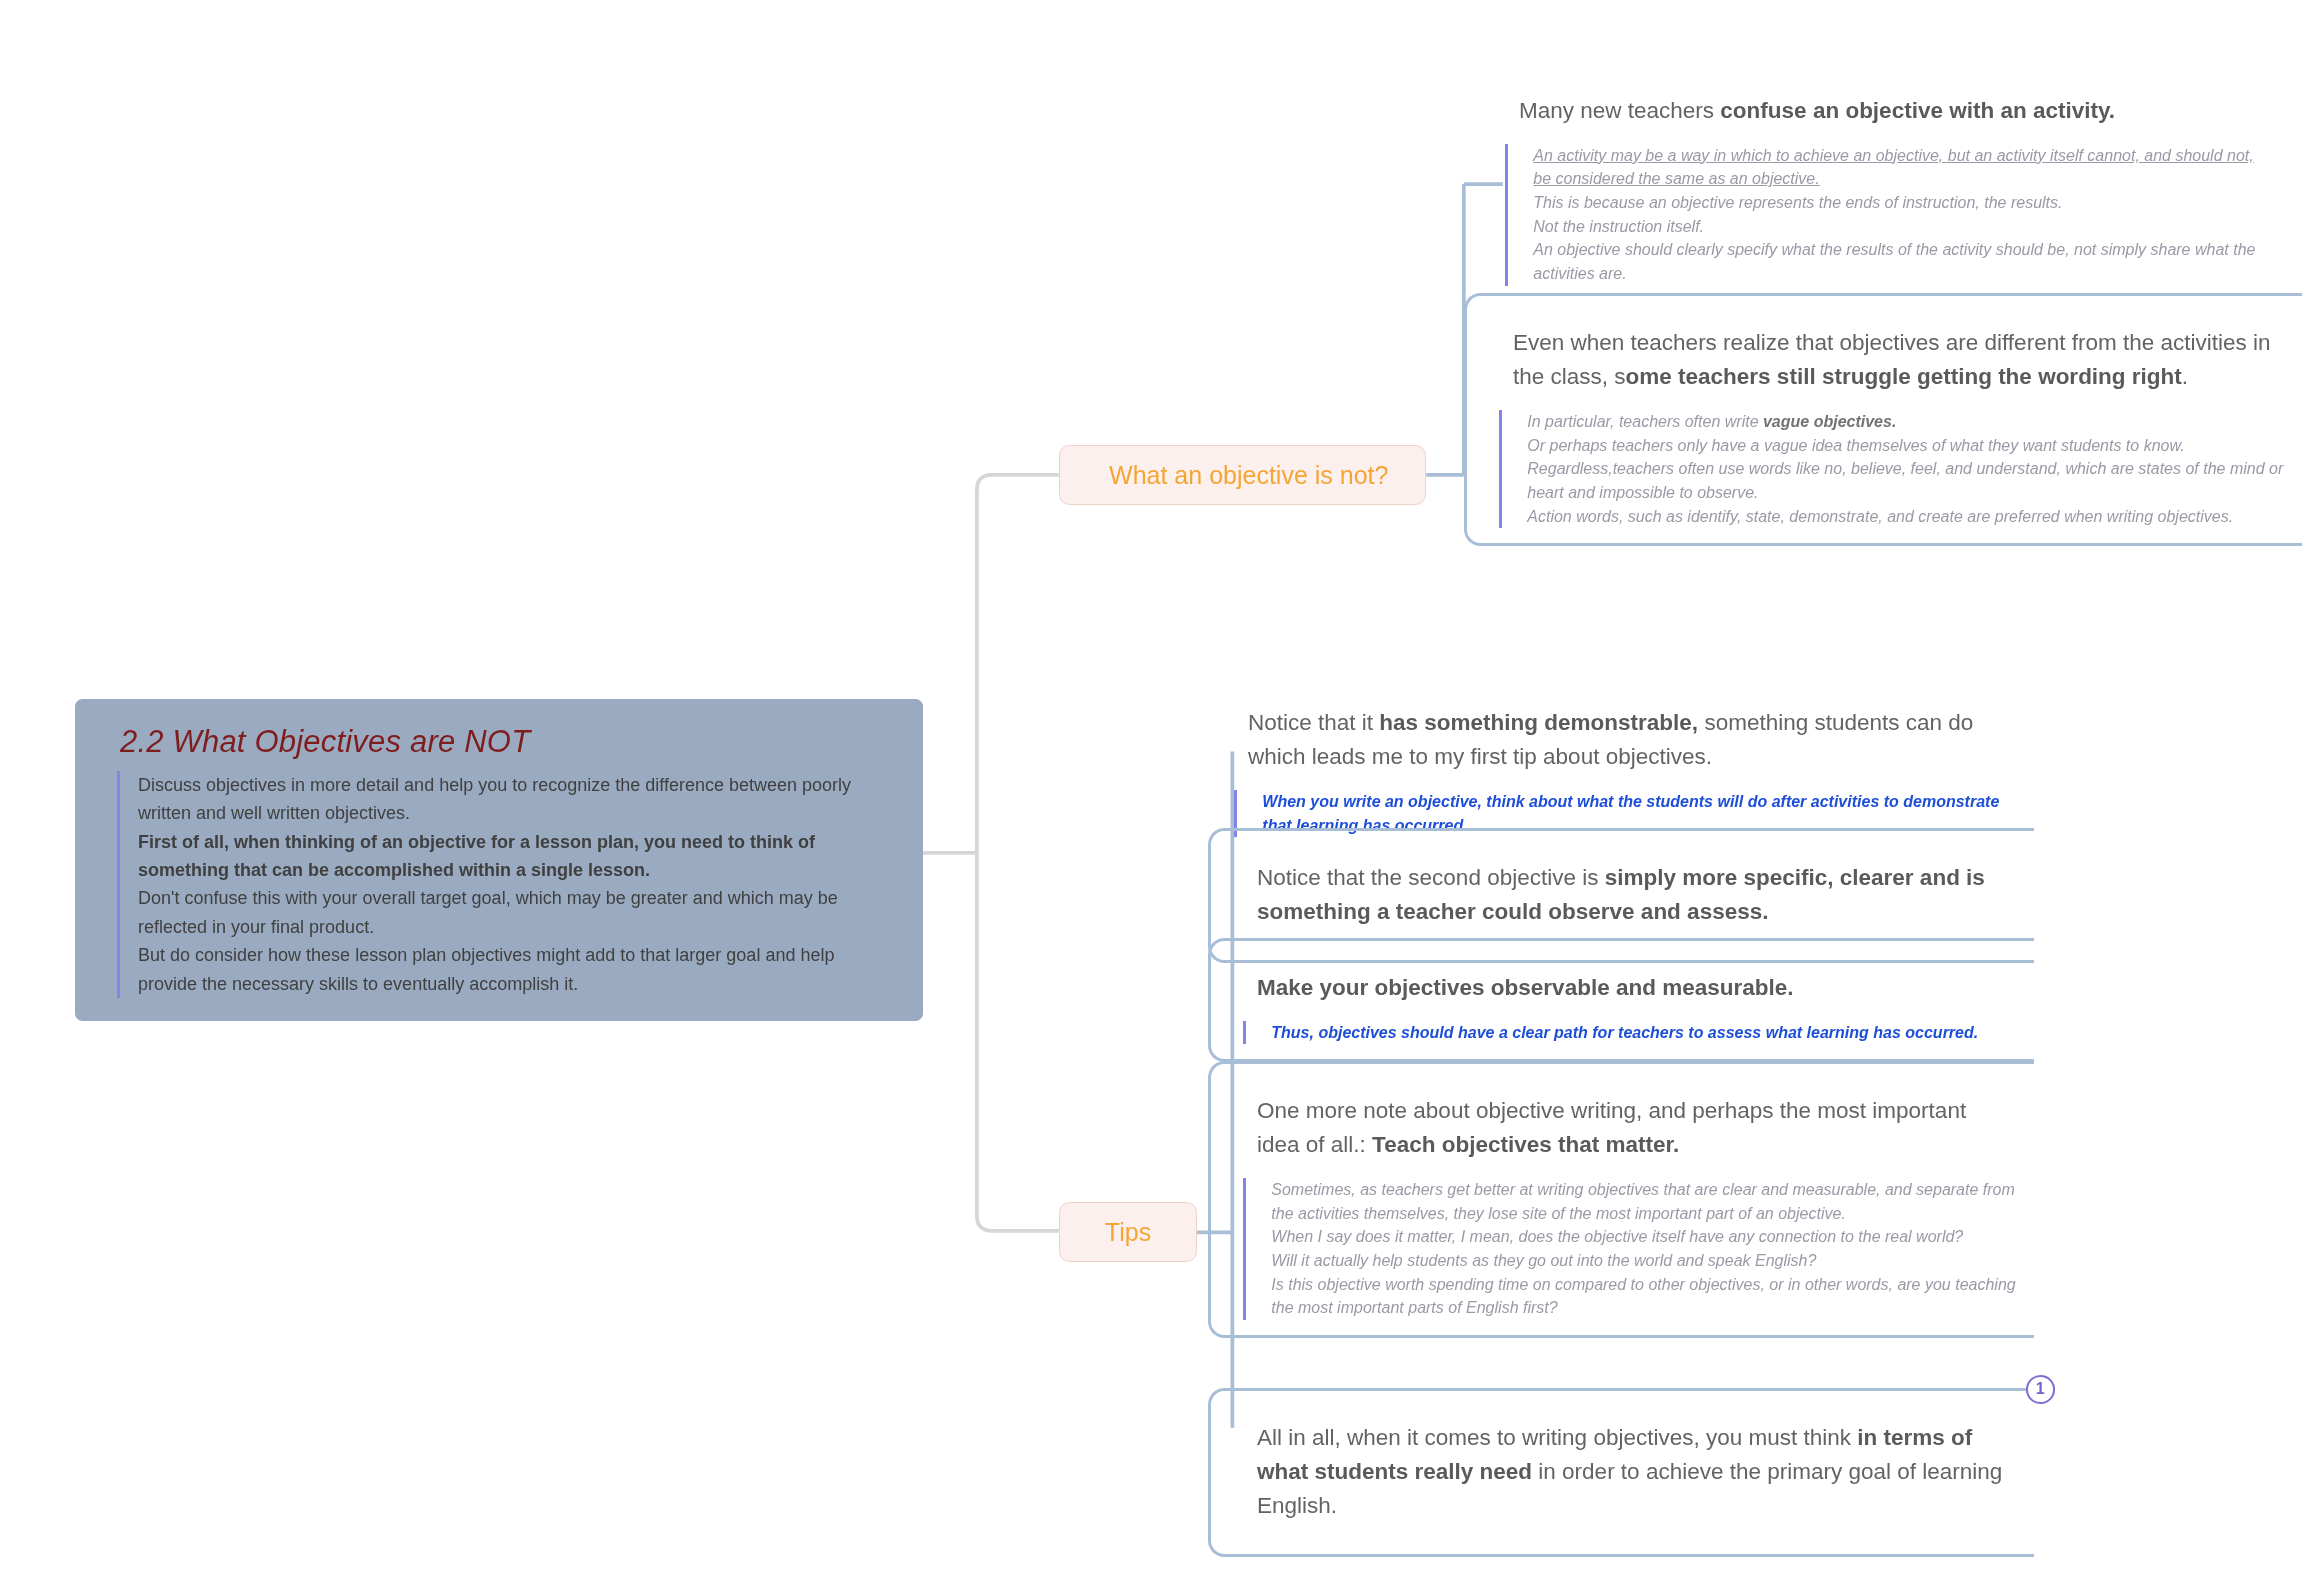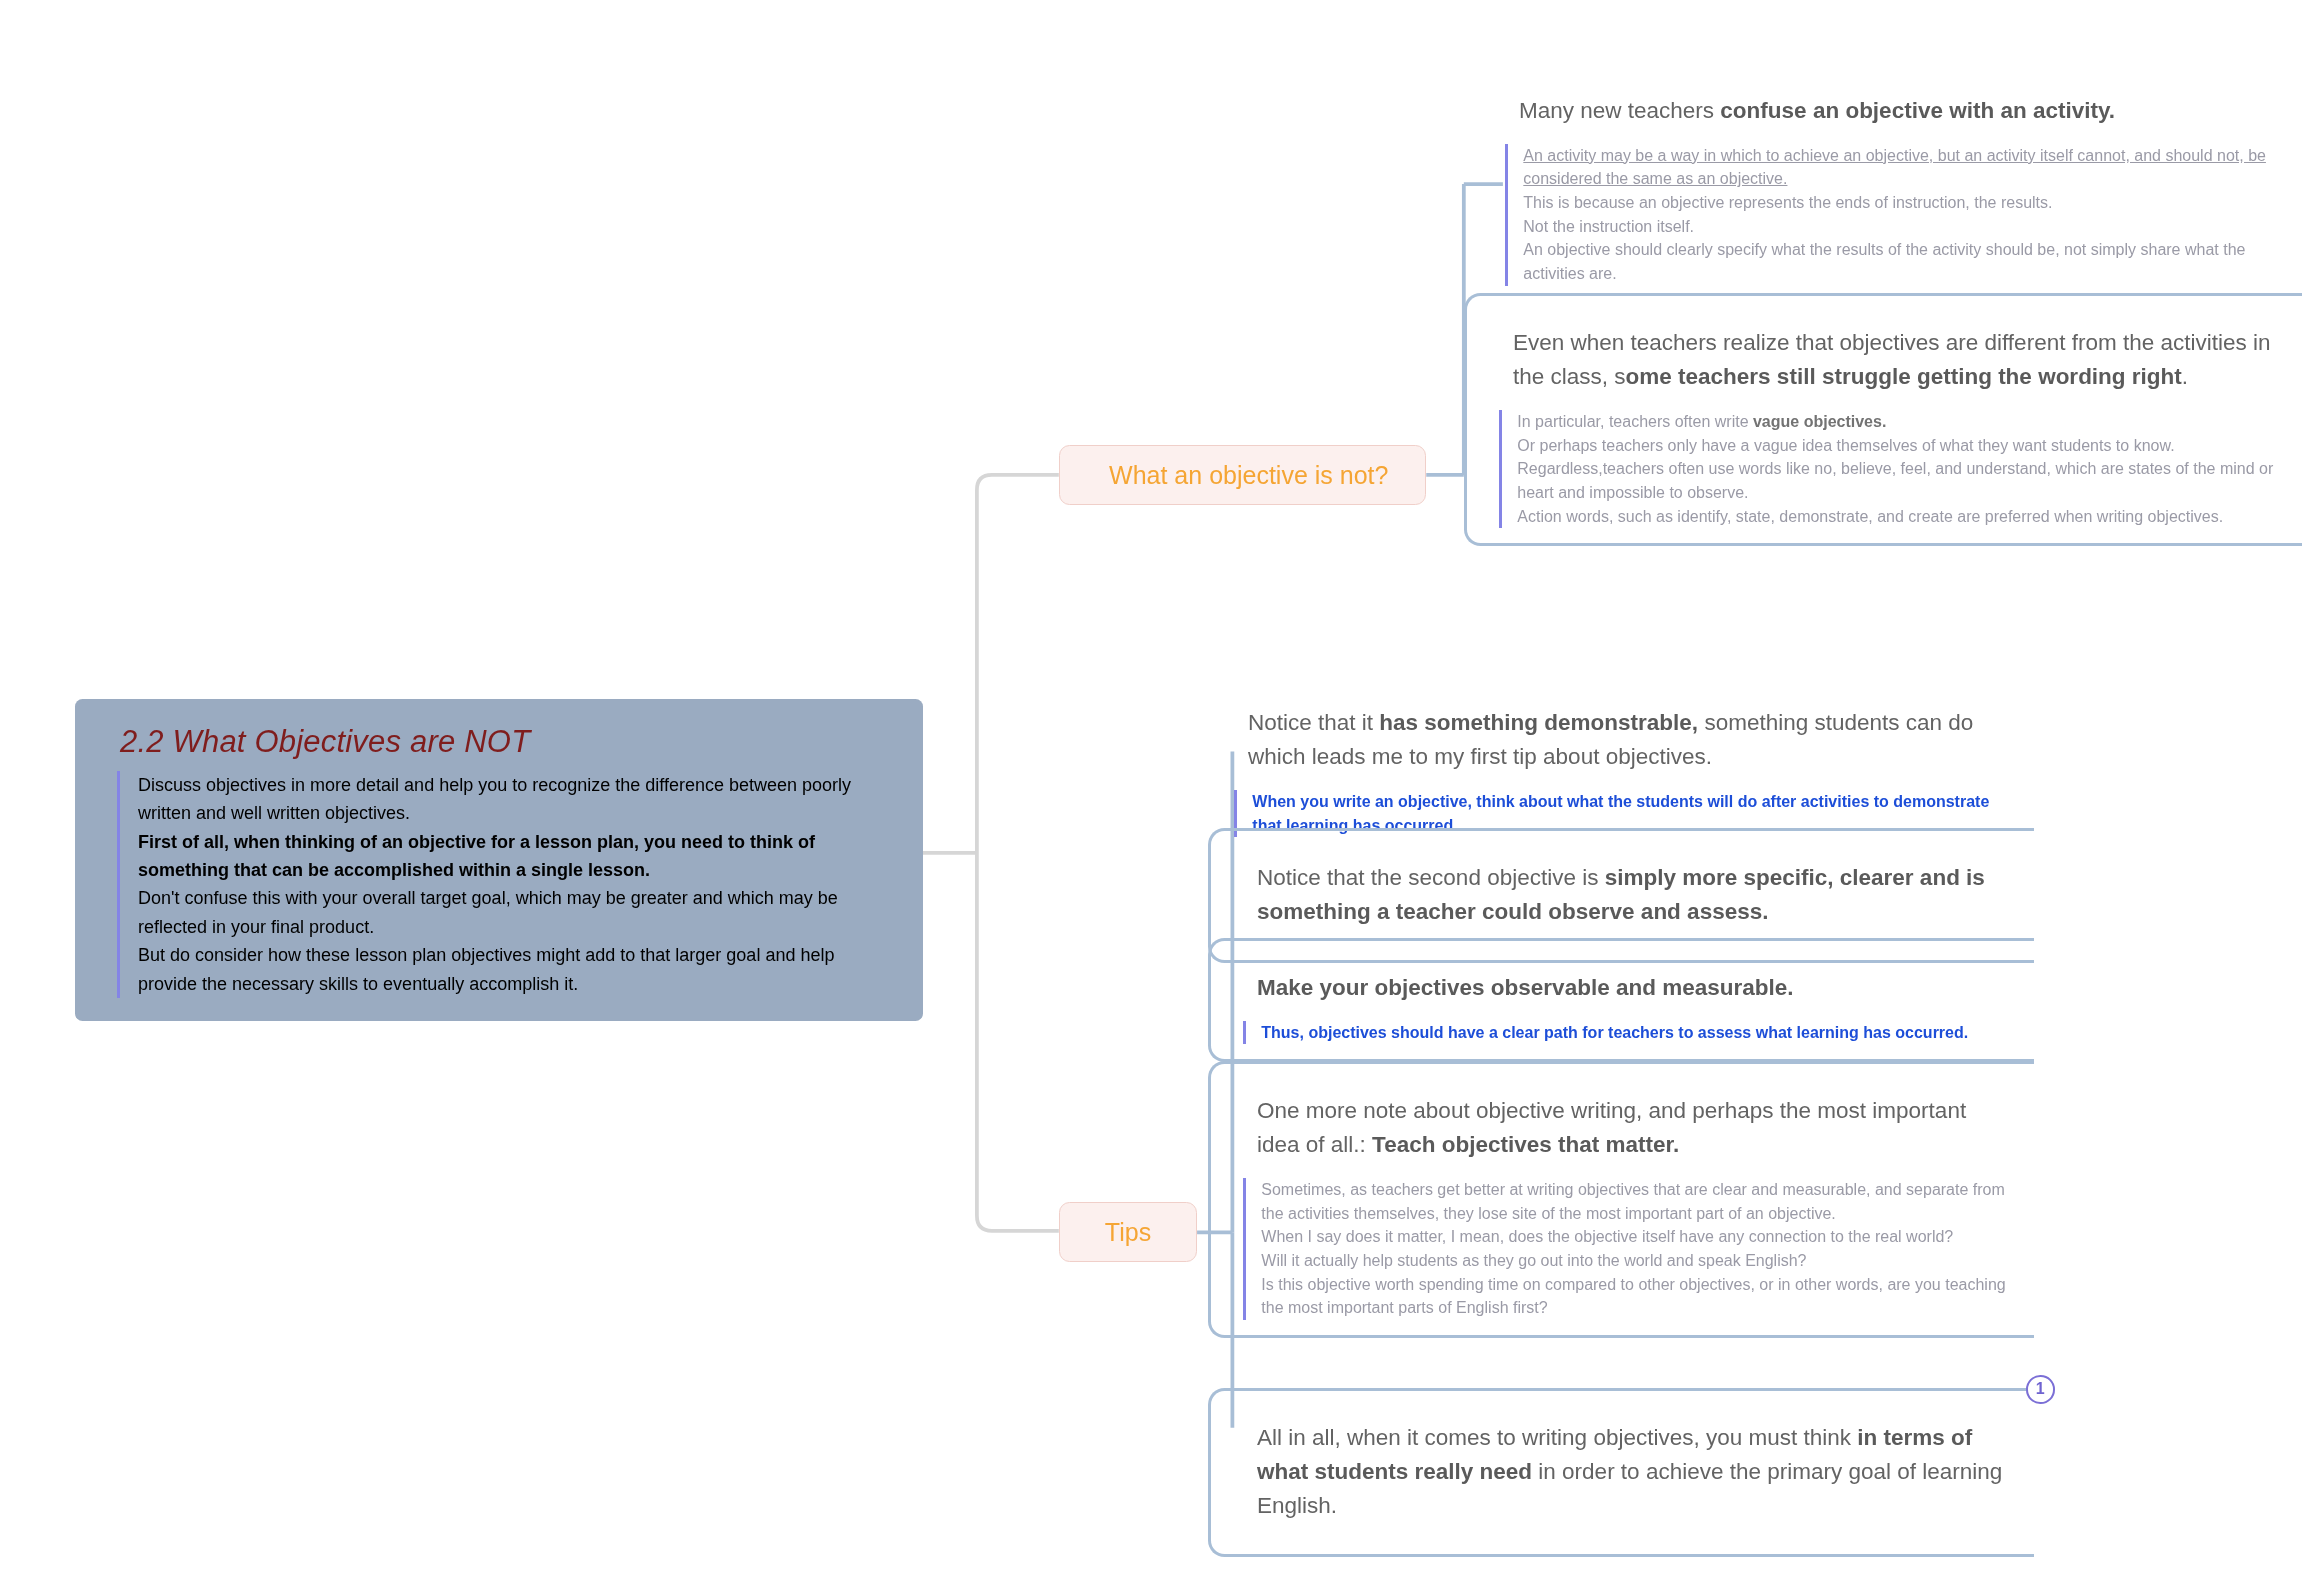--- a/index.html
+++ b/index.html
@@ -51,21 +51,21 @@
     line-height: 1.2;
     font-style: italic;
   }
   .root-body {
     border-left: 3.8px solid #8484e6;
     padding-left: 18px;
     margin-left: 16.5px;
   }
   .root-body p {
     margin: 0;
-    color: #000000;
+    color: #404040;
     font-size: 18px;
     line-height: 1.58;
     font-weight: 400;
   }
   .root-body p.b { font-weight: 700; }
 
   
   .pill {
     position: absolute;
     background: #fcf0ee;
@@ -99,22 +99,23 @@
     margin: 16px;
     color: #636363;
     font-size: 22.5px;
     line-height: 1.52;
     font-weight: 400;
   }
   .lead b { font-weight: 700; color: #5a5a5a; }
 
   .sub {
     border-left: 3.8px solid #8484e6;
-    padding-left: 15px;
+    padding-left: 25px;
     margin: 6px 0 0 2.3px;
+    font-style: italic;
   }
   .sub p {
     margin: 0;
     color: #9a9aa6;
     font-size: 16px;
     line-height: 1.48;
     font-weight: 400;
   }
   .sub p.u { text-decoration: underline; }
   .sub p.b { font-weight: 700; color: #1d4ed8; }

